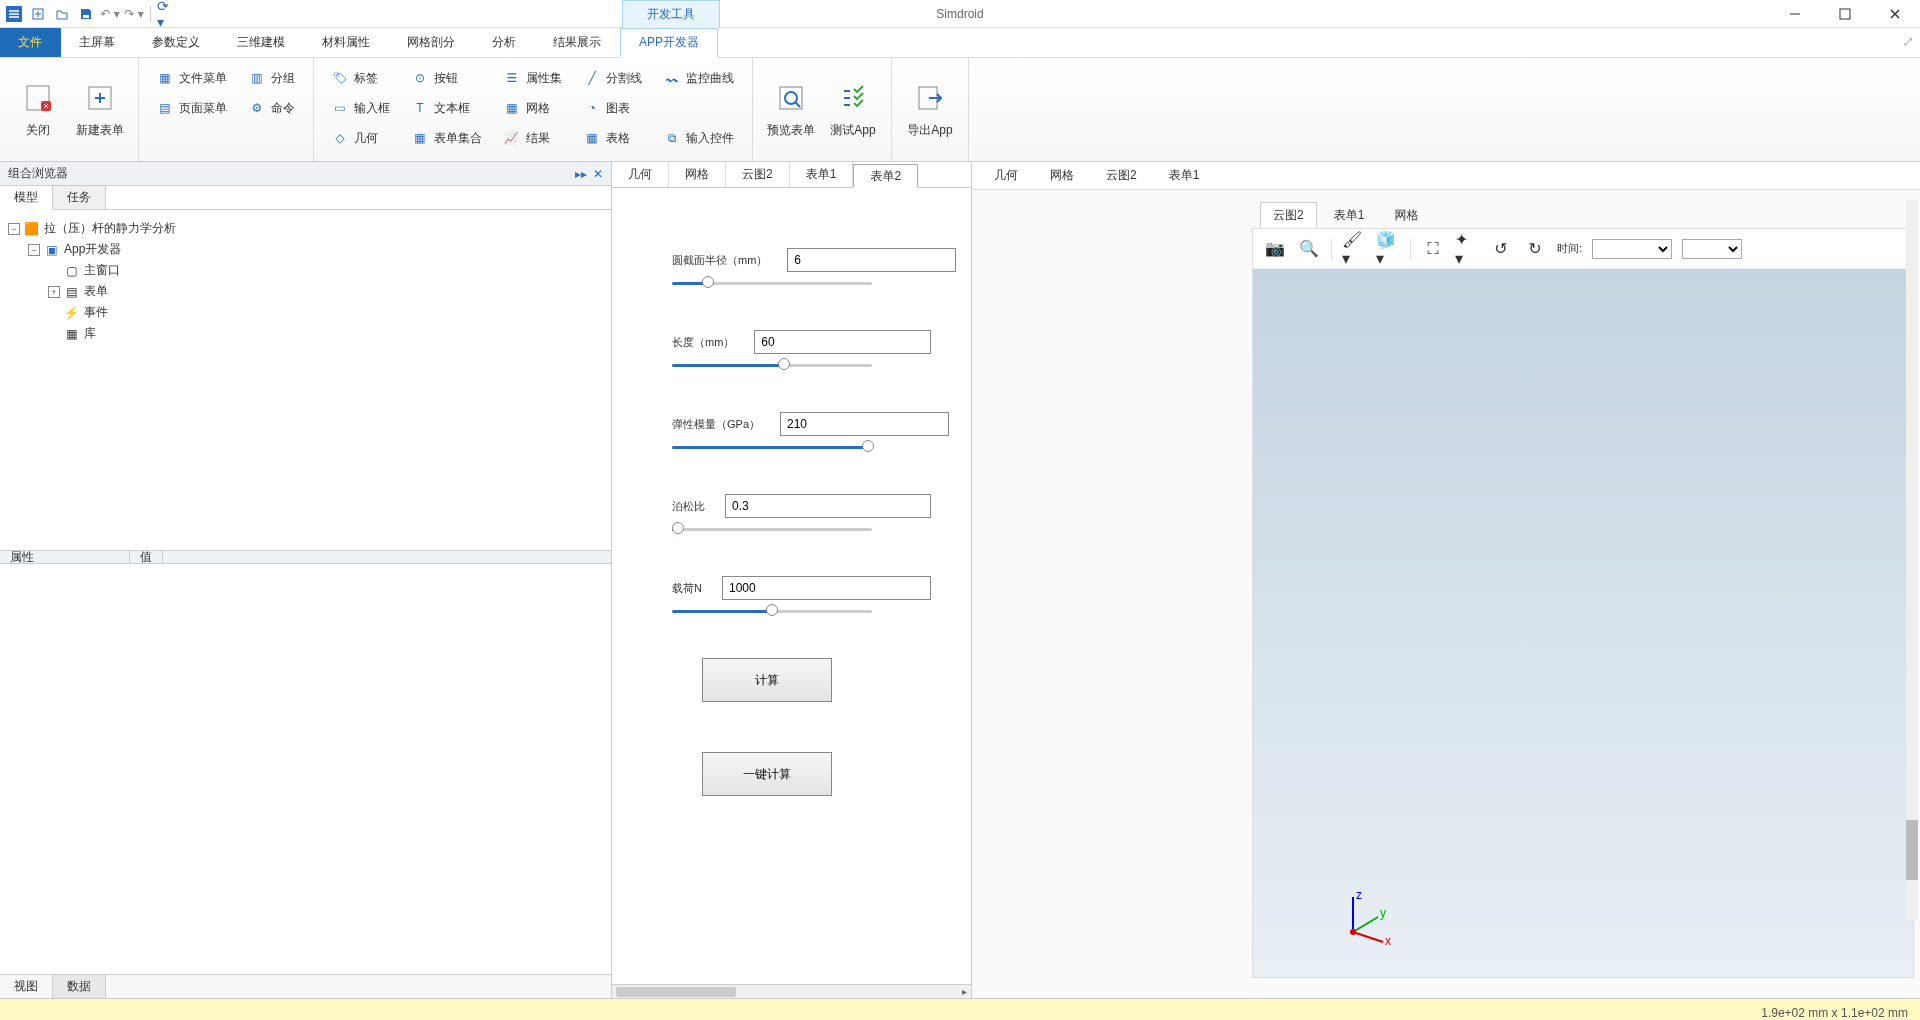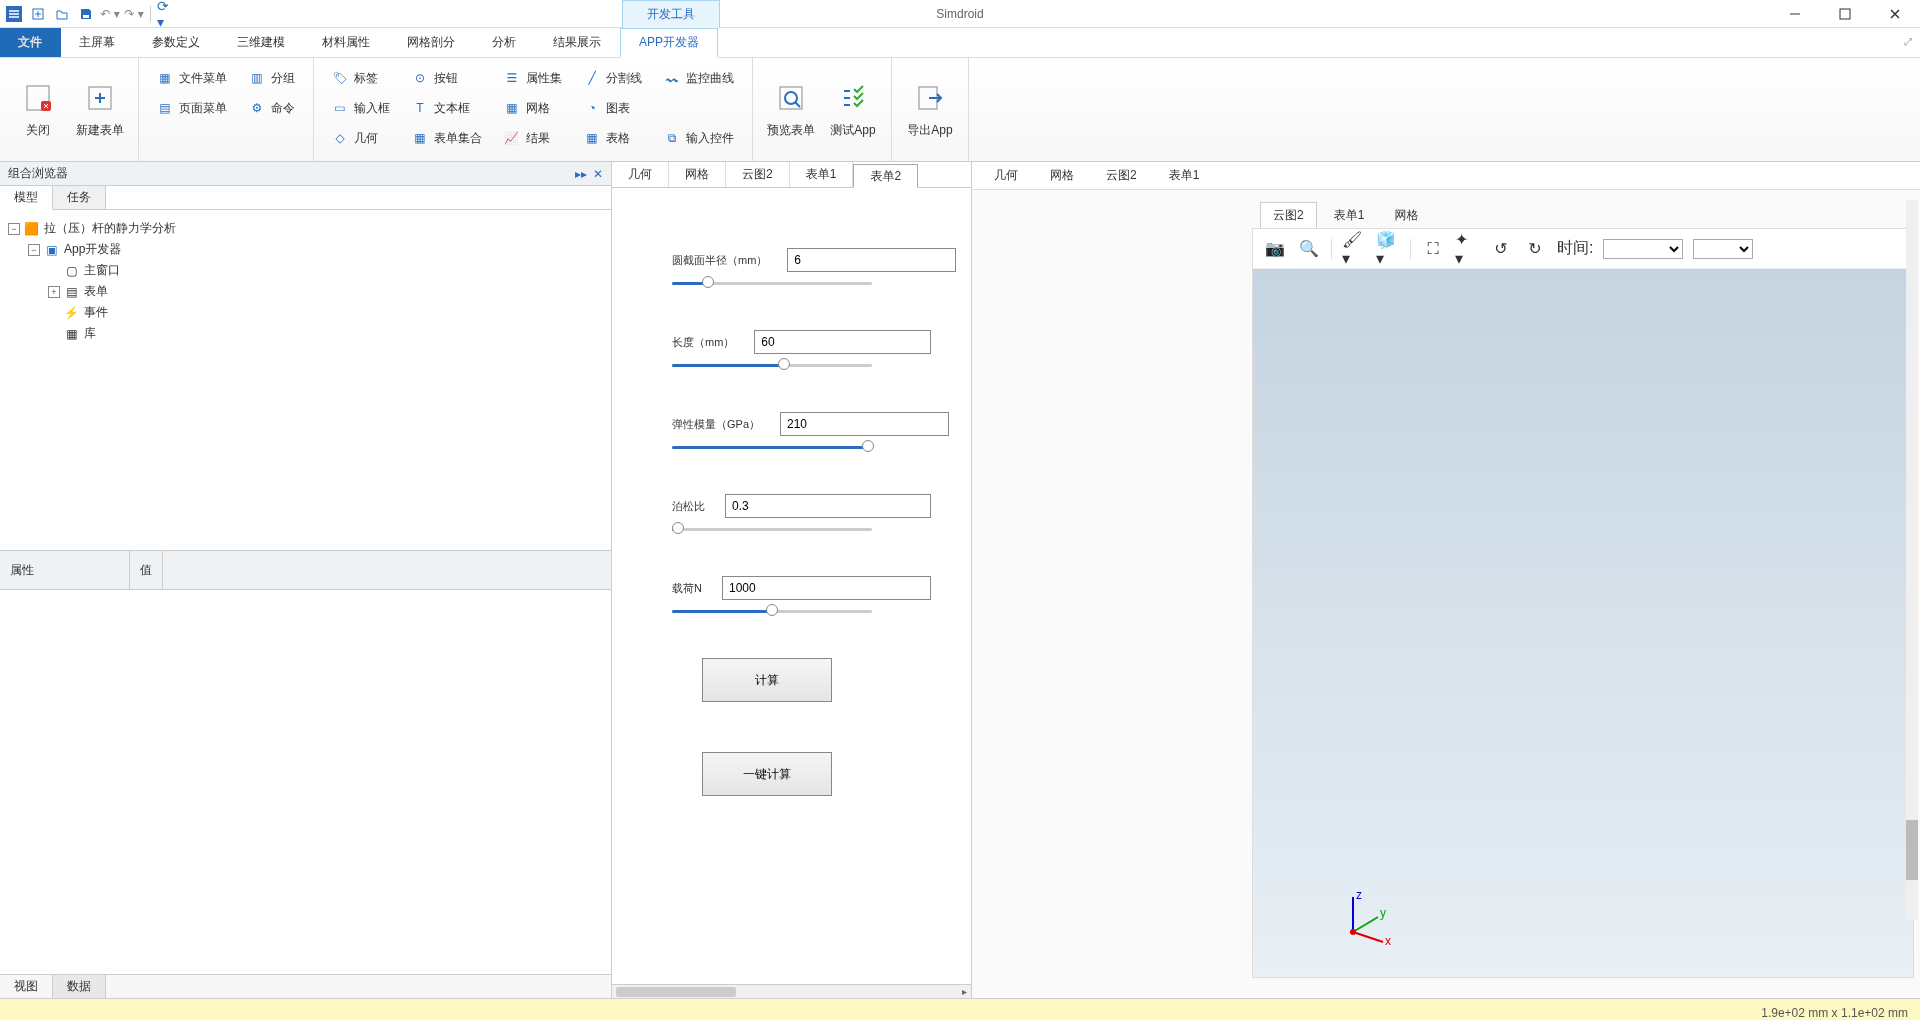--- a/index.html
+++ b/index.html
@@ -11,21 +11,21 @@
 .qat-icon { width: 20px; height: 20px; display: flex; align-items: center; justify-content: center; cursor: pointer; color: #2a6dc0; }
 .qat-sep { width: 1px; height: 16px; background: #ccc; margin: 0 2px; }
 .tab-devtool { position: absolute; left: 622px; top: 0; height: 28px; padding: 0 24px; display: flex; align-items: center; background: #e8f4fb; color: #2a6dc0; border: 1px solid #a8d5f0; border-bottom: none; }
 .title-text { position: absolute; left: 50%; transform: translateX(-50%); color: #666; }
 .win-controls { position: absolute; right: 0; top: 0; display: flex; }
 .win-btn { width: 50px; height: 28px; display: flex; align-items: center; justify-content: center; cursor: pointer; }
 
 
 .menubar { height: 30px; background: #fff; display: flex; align-items: stretch; border-bottom: 1px solid #ddd; }
 .menu-item { padding: 0 18px; display: flex; align-items: center; cursor: pointer; border-right: 1px solid transparent; }
-.menu-item.file { background: #1f6bb8; color: #e5e5e5; font-weight: bold; }
+.menu-item.file { background: #1f6bb8; color: #fde047; }
 .menu-item.active { border: 1px solid #a8d5f0; border-bottom: 2px solid #fff; background: #fff; color: #2a6dc0; margin-bottom: -1px; }
 .menu-expand { position: absolute; right: 8px; top: 36px; cursor: pointer; color: #888; font-size: 10px; }
 
 
 .ribbon { height: 104px; background: linear-gradient(#fff, #f7f7f7); border-bottom: 1px solid #ccc; display: flex; }
 .ribbon-group { border-right: 1px solid #ddd; padding: 6px 10px; display: flex; gap: 6px; align-items: flex-start; }
 .big-btn { width: 56px; height: 90px; display: flex; flex-direction: column; align-items: center; justify-content: center; gap: 6px; cursor: pointer; border-radius: 3px; }
 .big-icon { width: 36px; height: 36px; display: flex; align-items: center; justify-content: center; font-size: 24px; }
 .small-btn-col { display: flex; flex-direction: column; gap: 2px; }
 .small-btn { height: 28px; padding: 0 8px; display: flex; align-items: center; gap: 6px; cursor: pointer; border-radius: 3px; white-space: nowrap; }
@@ -40,21 +40,21 @@
 .panel-header-icons { display: flex; gap: 6px; color: #2a6dc0; }
 .panel-tabs { height: 24px; display: flex; border-bottom: 1px solid #ccc; }
 .panel-tab { padding: 0 14px; display: flex; align-items: center; cursor: pointer; border-right: 1px solid #ccc; background: #f0f0f0; }
 .panel-tab.active { background: #fff; border-bottom: 1px solid #fff; margin-bottom: -1px; }
 .tree { flex: 1; padding: 8px; overflow: auto; max-height: 340px; }
 .tree-row { display: flex; align-items: center; gap: 4px; padding: 2px 0; cursor: pointer; }
 .tree-toggle { width: 12px; height: 12px; border: 1px solid #888; display: flex; align-items: center; justify-content: center; font-size: 9px; color: #555; }
 .tree-icon { width: 16px; height: 16px; display: flex; align-items: center; justify-content: center; }
 .indent-1 { padding-left: 20px; }
 .indent-2 { padding-left: 40px; }
-.prop-header { height: 40px; background: #eef2f5; border-top: 1px solid #ccc; border-bottom: 1px solid #ccc; display: flex; }
+.prop-header { height: 14px; background: #eef2f5; border-top: 1px solid #ccc; border-bottom: 1px solid #ccc; display: flex; }
 .prop-col { padding: 0 10px; display: flex; align-items: center; border-right: 1px solid #ccc; }
 .prop-col.c1 { width: 130px; }
 .prop-body { flex: 1; background: #fff; }
 .bottom-tabs { height: 24px; display: flex; border-top: 1px solid #ccc; background: #f7f7f7; }
 .bottom-tab { padding: 0 14px; display: flex; align-items: center; cursor: pointer; border-right: 1px solid #ccc; }
 .bottom-tab.active { background: #e8e8e8; }
 
 
 .center-panel { width: 360px; border-right: 1px solid #ccc; display: flex; flex-direction: column; }
 .center-tabs { height: 26px; display: flex; border-bottom: 1px solid #ccc; }
@@ -81,21 +81,21 @@
 .sub-area { flex: 1; display: flex; background: #fafafa; }
 .sub-left-gap { width: 280px; }
 .sub-right { flex: 1; display: flex; flex-direction: column; padding-top: 12px; }
 .sub-tabs { height: 26px; display: flex; padding-left: 8px; gap: 4px; }
 .sub-tab { padding: 4px 12px; cursor: pointer; border: 1px solid transparent; }
 .sub-tab.active { background: #fff; border: 1px solid #ccc; border-bottom: 1px solid #fff; }
 .viewport-wrap { flex: 1; background: #fff; border: 1px solid #ddd; margin: 0 6px 20px 0; display: flex; flex-direction: column; }
 .vp-toolbar { height: 40px; display: flex; align-items: center; gap: 10px; padding: 0 10px; border-bottom: 1px solid #eee; }
 .vp-tool { width: 24px; height: 24px; display: flex; align-items: center; justify-content: center; cursor: pointer; font-size: 16px; }
 .vp-tool-sep { width: 1px; height: 20px; background: #ddd; }
-.vp-time-label { font-size: 16px; }
+.vp-time-label { font-size: 11px; }
 .vp-time-select { width: 80px; height: 20px; border: 1px solid #aaa; background: #fff; }
 .vp-time-select2 { width: 60px; height: 20px; border: 1px solid #aaa; background: #fff; }
 .viewport { flex: 1; background: linear-gradient(#c5d4e0, #e8eff5); position: relative; }
 .axis-gizmo { position: absolute; left: 80px; bottom: 30px; width: 60px; height: 60px; }
 .right-scroll { position: absolute; right: 2px; top: 200px; width: 12px; height: 720px; background: #efefef; }
 .right-scroll-thumb { position: absolute; top: 620px; width: 100%; height: 60px; background: #bbb; }
 
 
 .statusbar { height: 22px; background: #fef9c3; border-top: 1px solid #ccc; display: flex; justify-content: flex-end; align-items: flex-end; padding: 0 12px; color: #555; }
 

